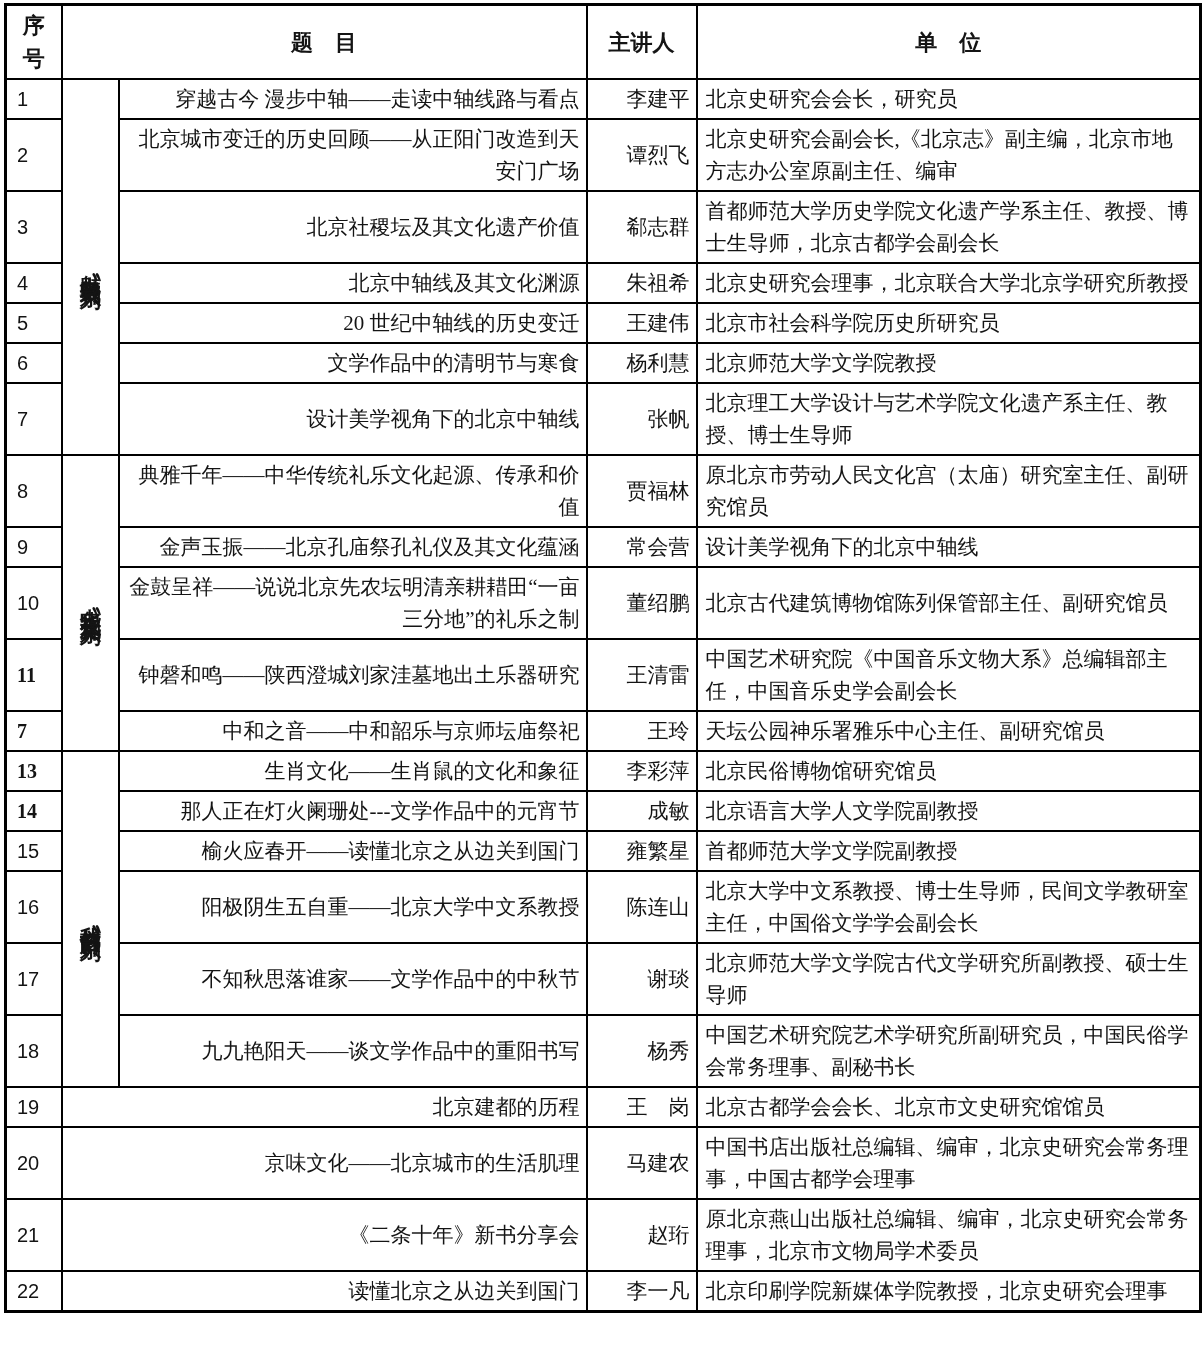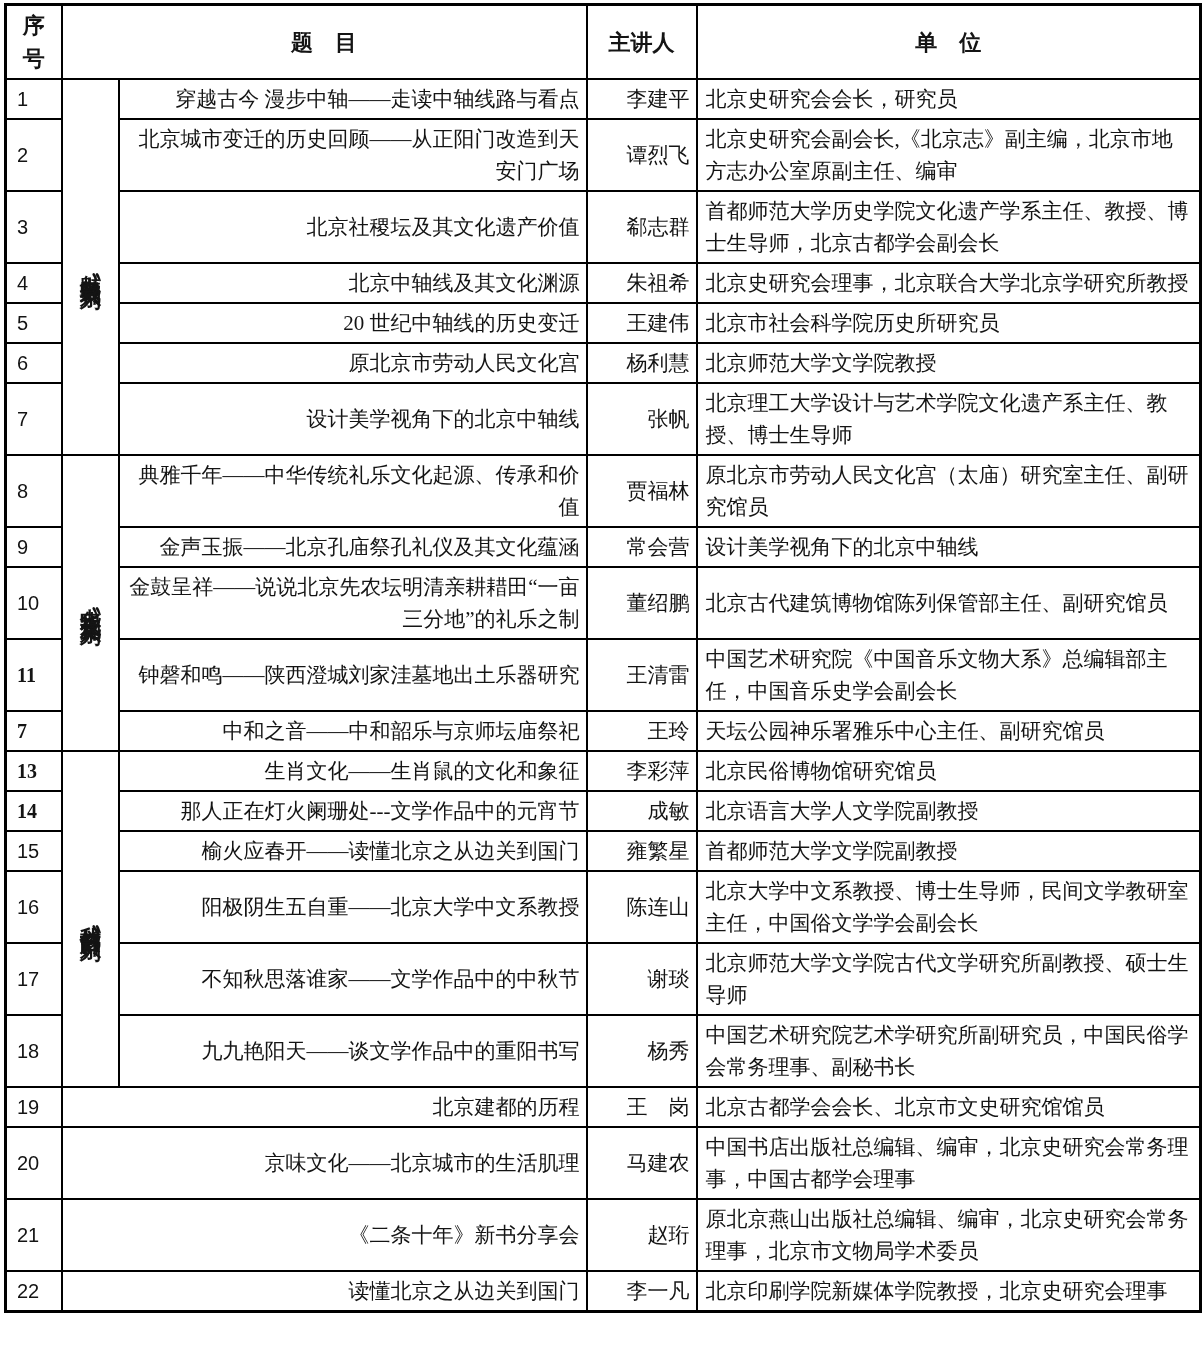--- a/index.html
+++ b/index.html
@@ -117,21 +117,21 @@
           <td class="unit">北京史研究会理事，北京联合大学北京学研究所教授</td>
         </tr>
         <tr>
           <td class="no no-sans">5</td>
           <td class="title">20 世纪中轴线的历史变迁</td>
           <td class="speaker">王建伟</td>
           <td class="unit">北京市社会科学院历史所研究员</td>
         </tr>
         <tr>
           <td class="no no-sans">6</td>
-          <td class="title">原北京市劳动人民文化宫</td>
+          <td class="title">文学作品中的清明节与寒食</td>
           <td class="speaker">杨利慧</td>
           <td class="unit">北京师范大学文学院教授</td>
         </tr>
         <tr>
           <td class="no no-sans">7</td>
           <td class="title">设计美学视角下的北京中轴线</td>
           <td class="speaker">张帆</td>
           <td class="unit">北京理工大学设计与艺术学院文化遗产系主任、教授、博士生导师</td>
         </tr>
         <tr>

